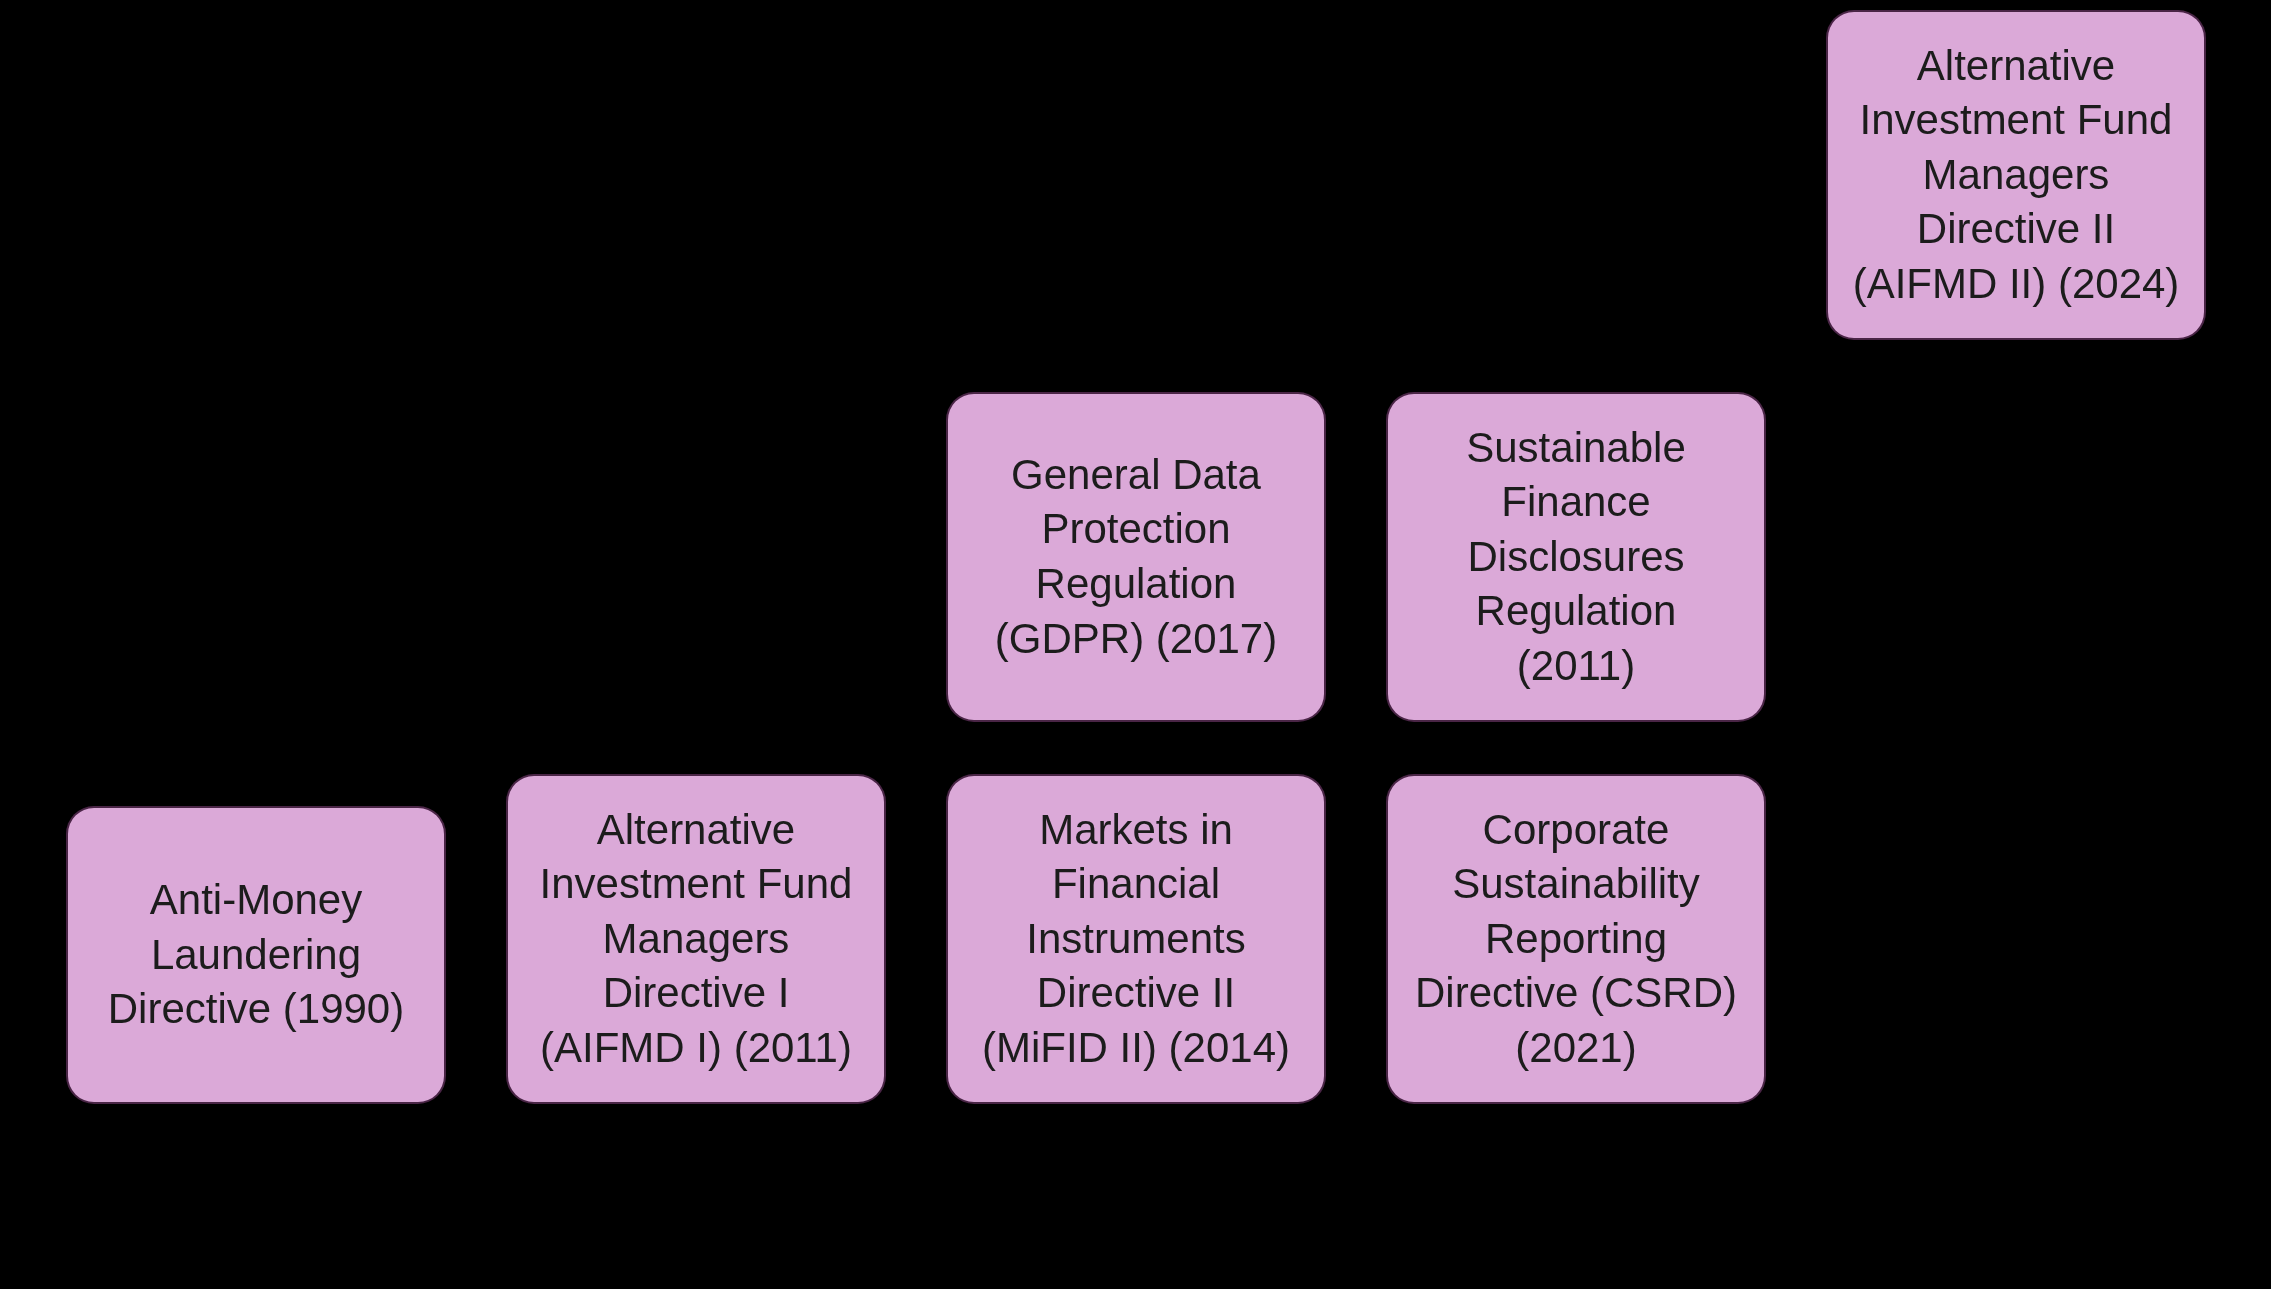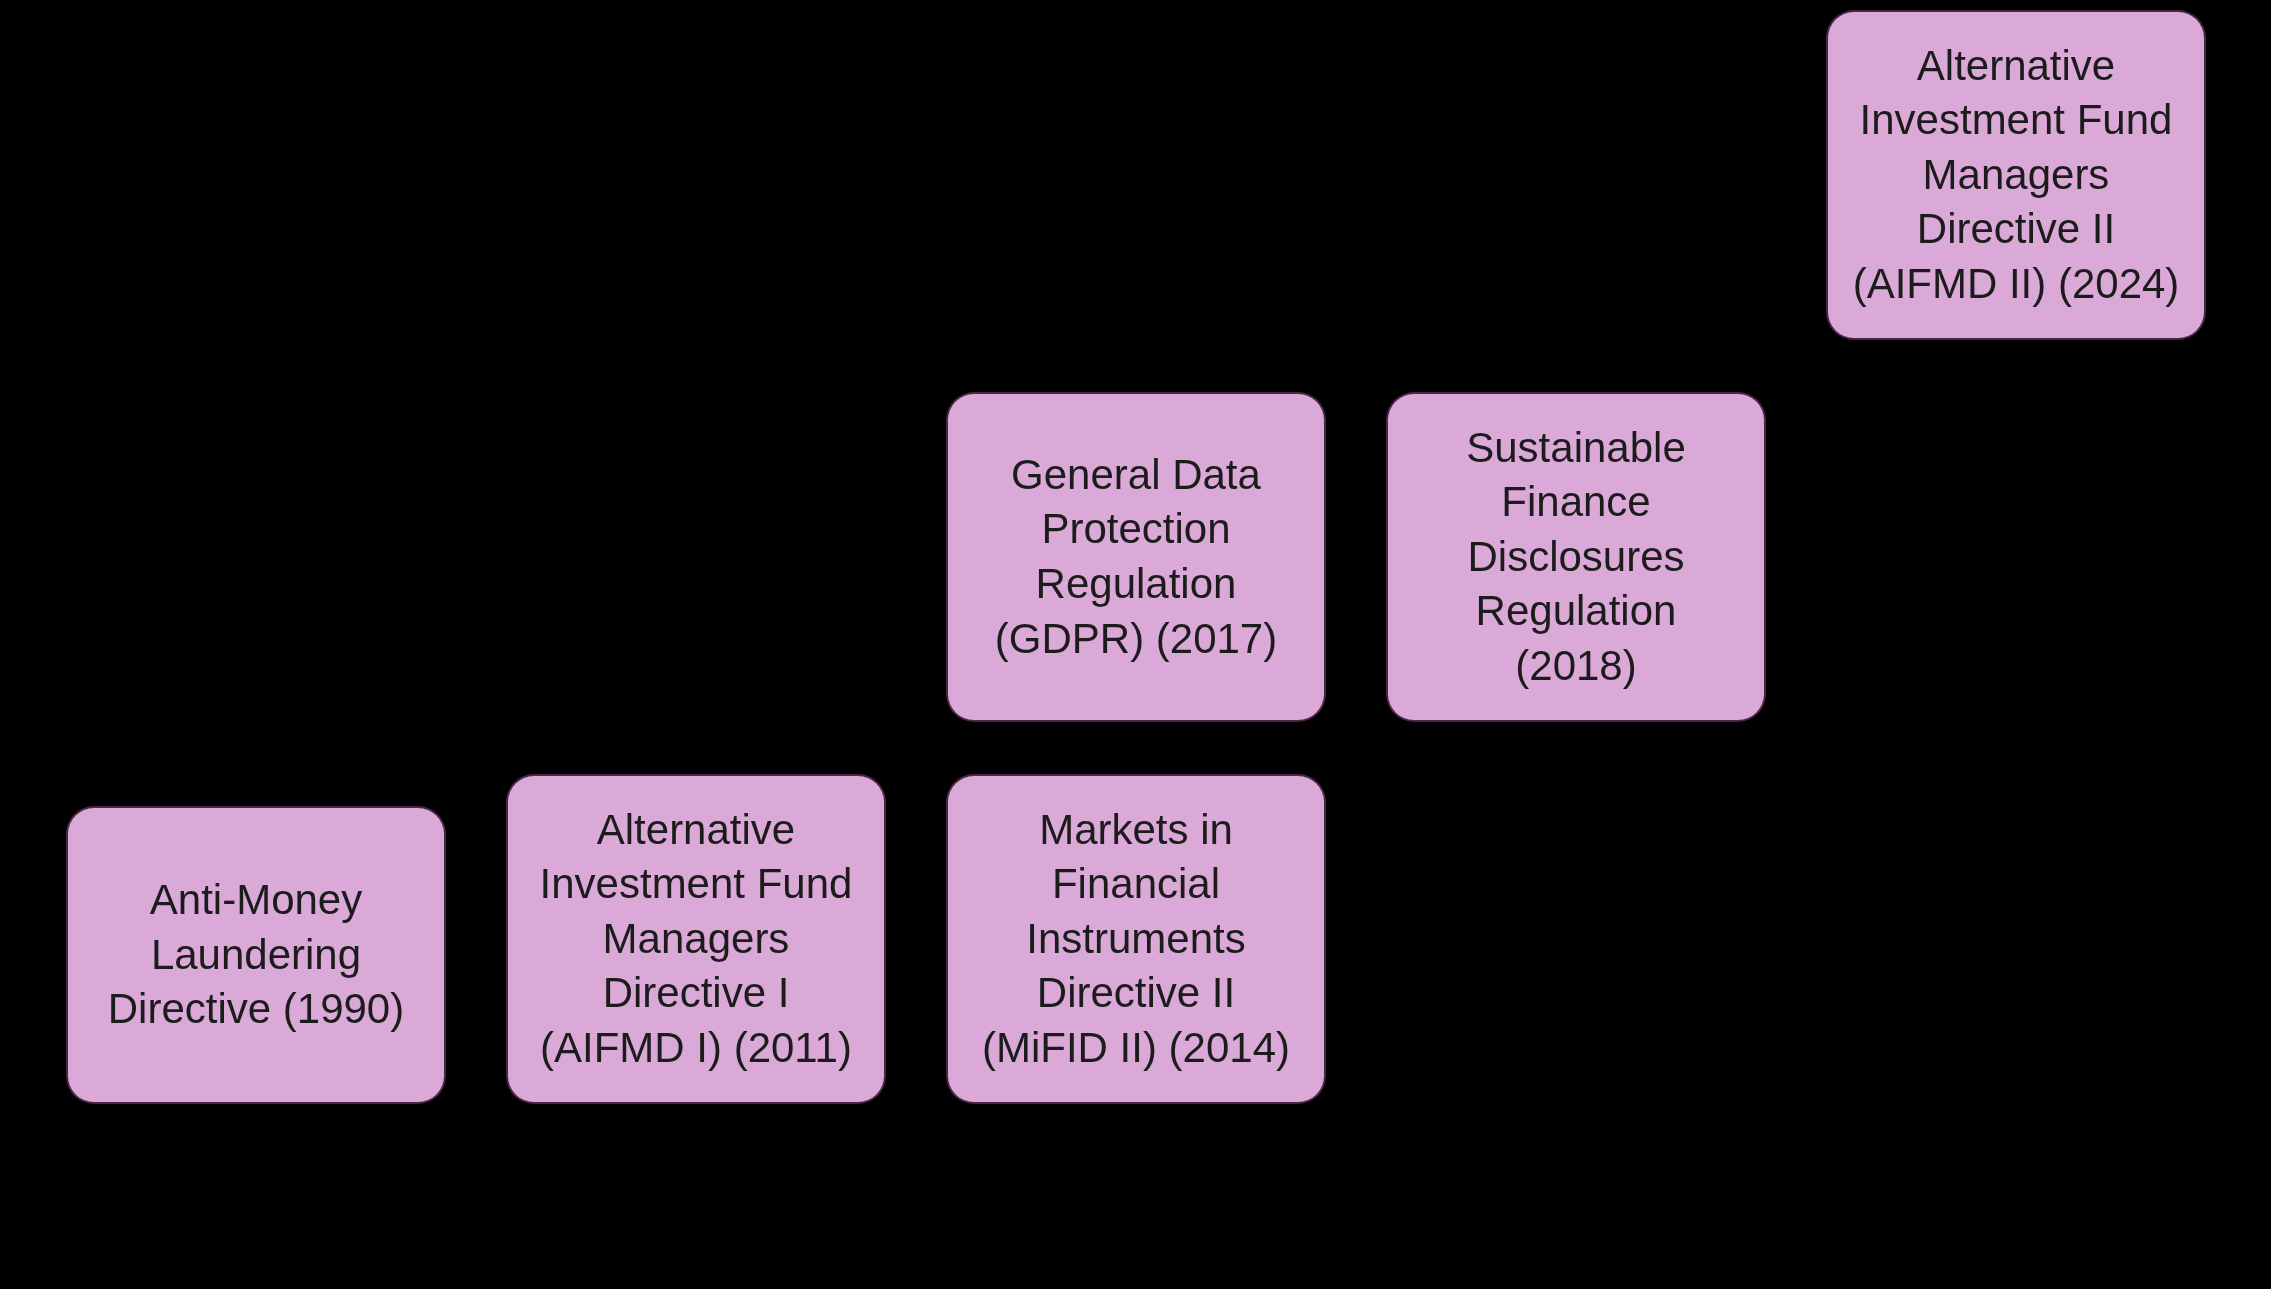--- a/index.html
+++ b/index.html
@@ -58,35 +58,40 @@
 
     <div class="node r2 c3">General Data
 Protection
 Regulation
 (GDPR) (2017)</div>
 
     <div class="node r2 c4">Sustainable
 Finance
 Disclosures
 Regulation
-(2018)</div>
+(2011)</div>
 
 
     <div class="node r3 c1">Anti-Money
 Laundering
 Directive (1990)</div>
 
     <div class="node r3 c2">Alternative
 Investment Fund
 Managers
 Directive I
 (AIFMD I) (2011)</div>
 
     <div class="node r3 c3">Markets in
 Financial
 Instruments
 Directive II
 (MiFID II) (2014)</div>
 
+    <div class="node r3 c4">Corporate
+Sustainability
+Reporting
+Directive (CSRD)
+(2021)</div>
 
 
   </div>
 </div>
 
 </body></html>

